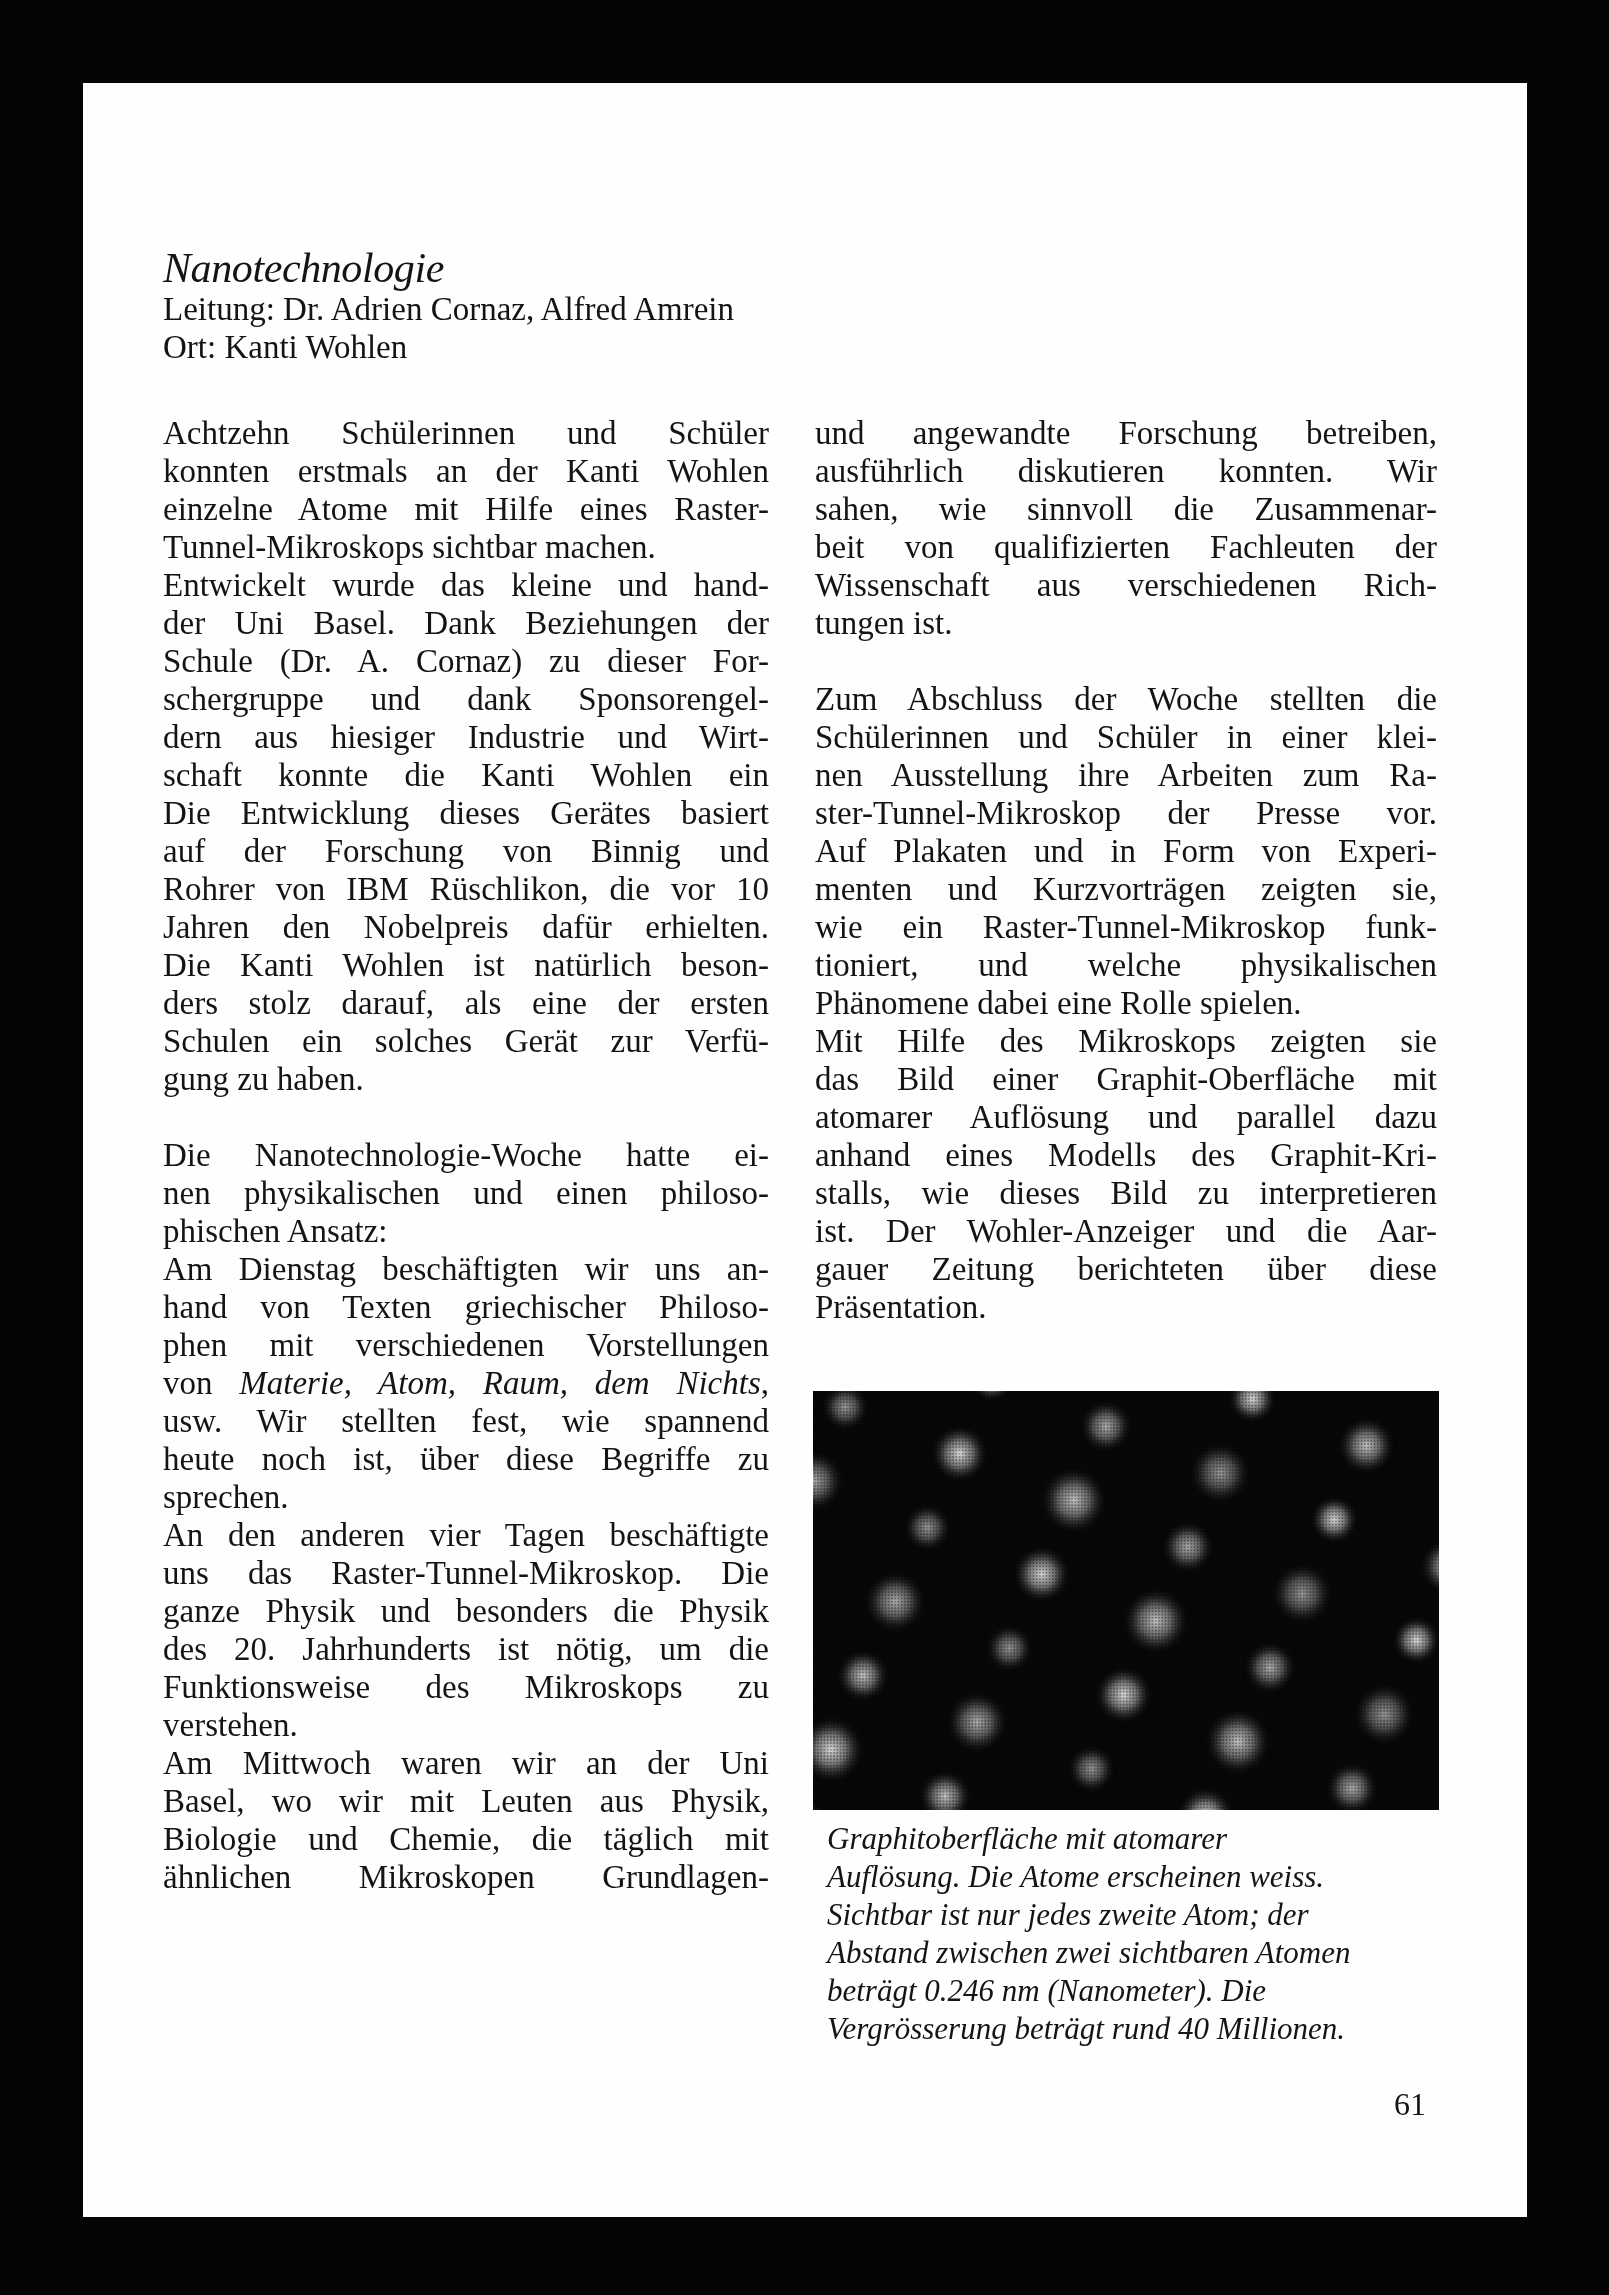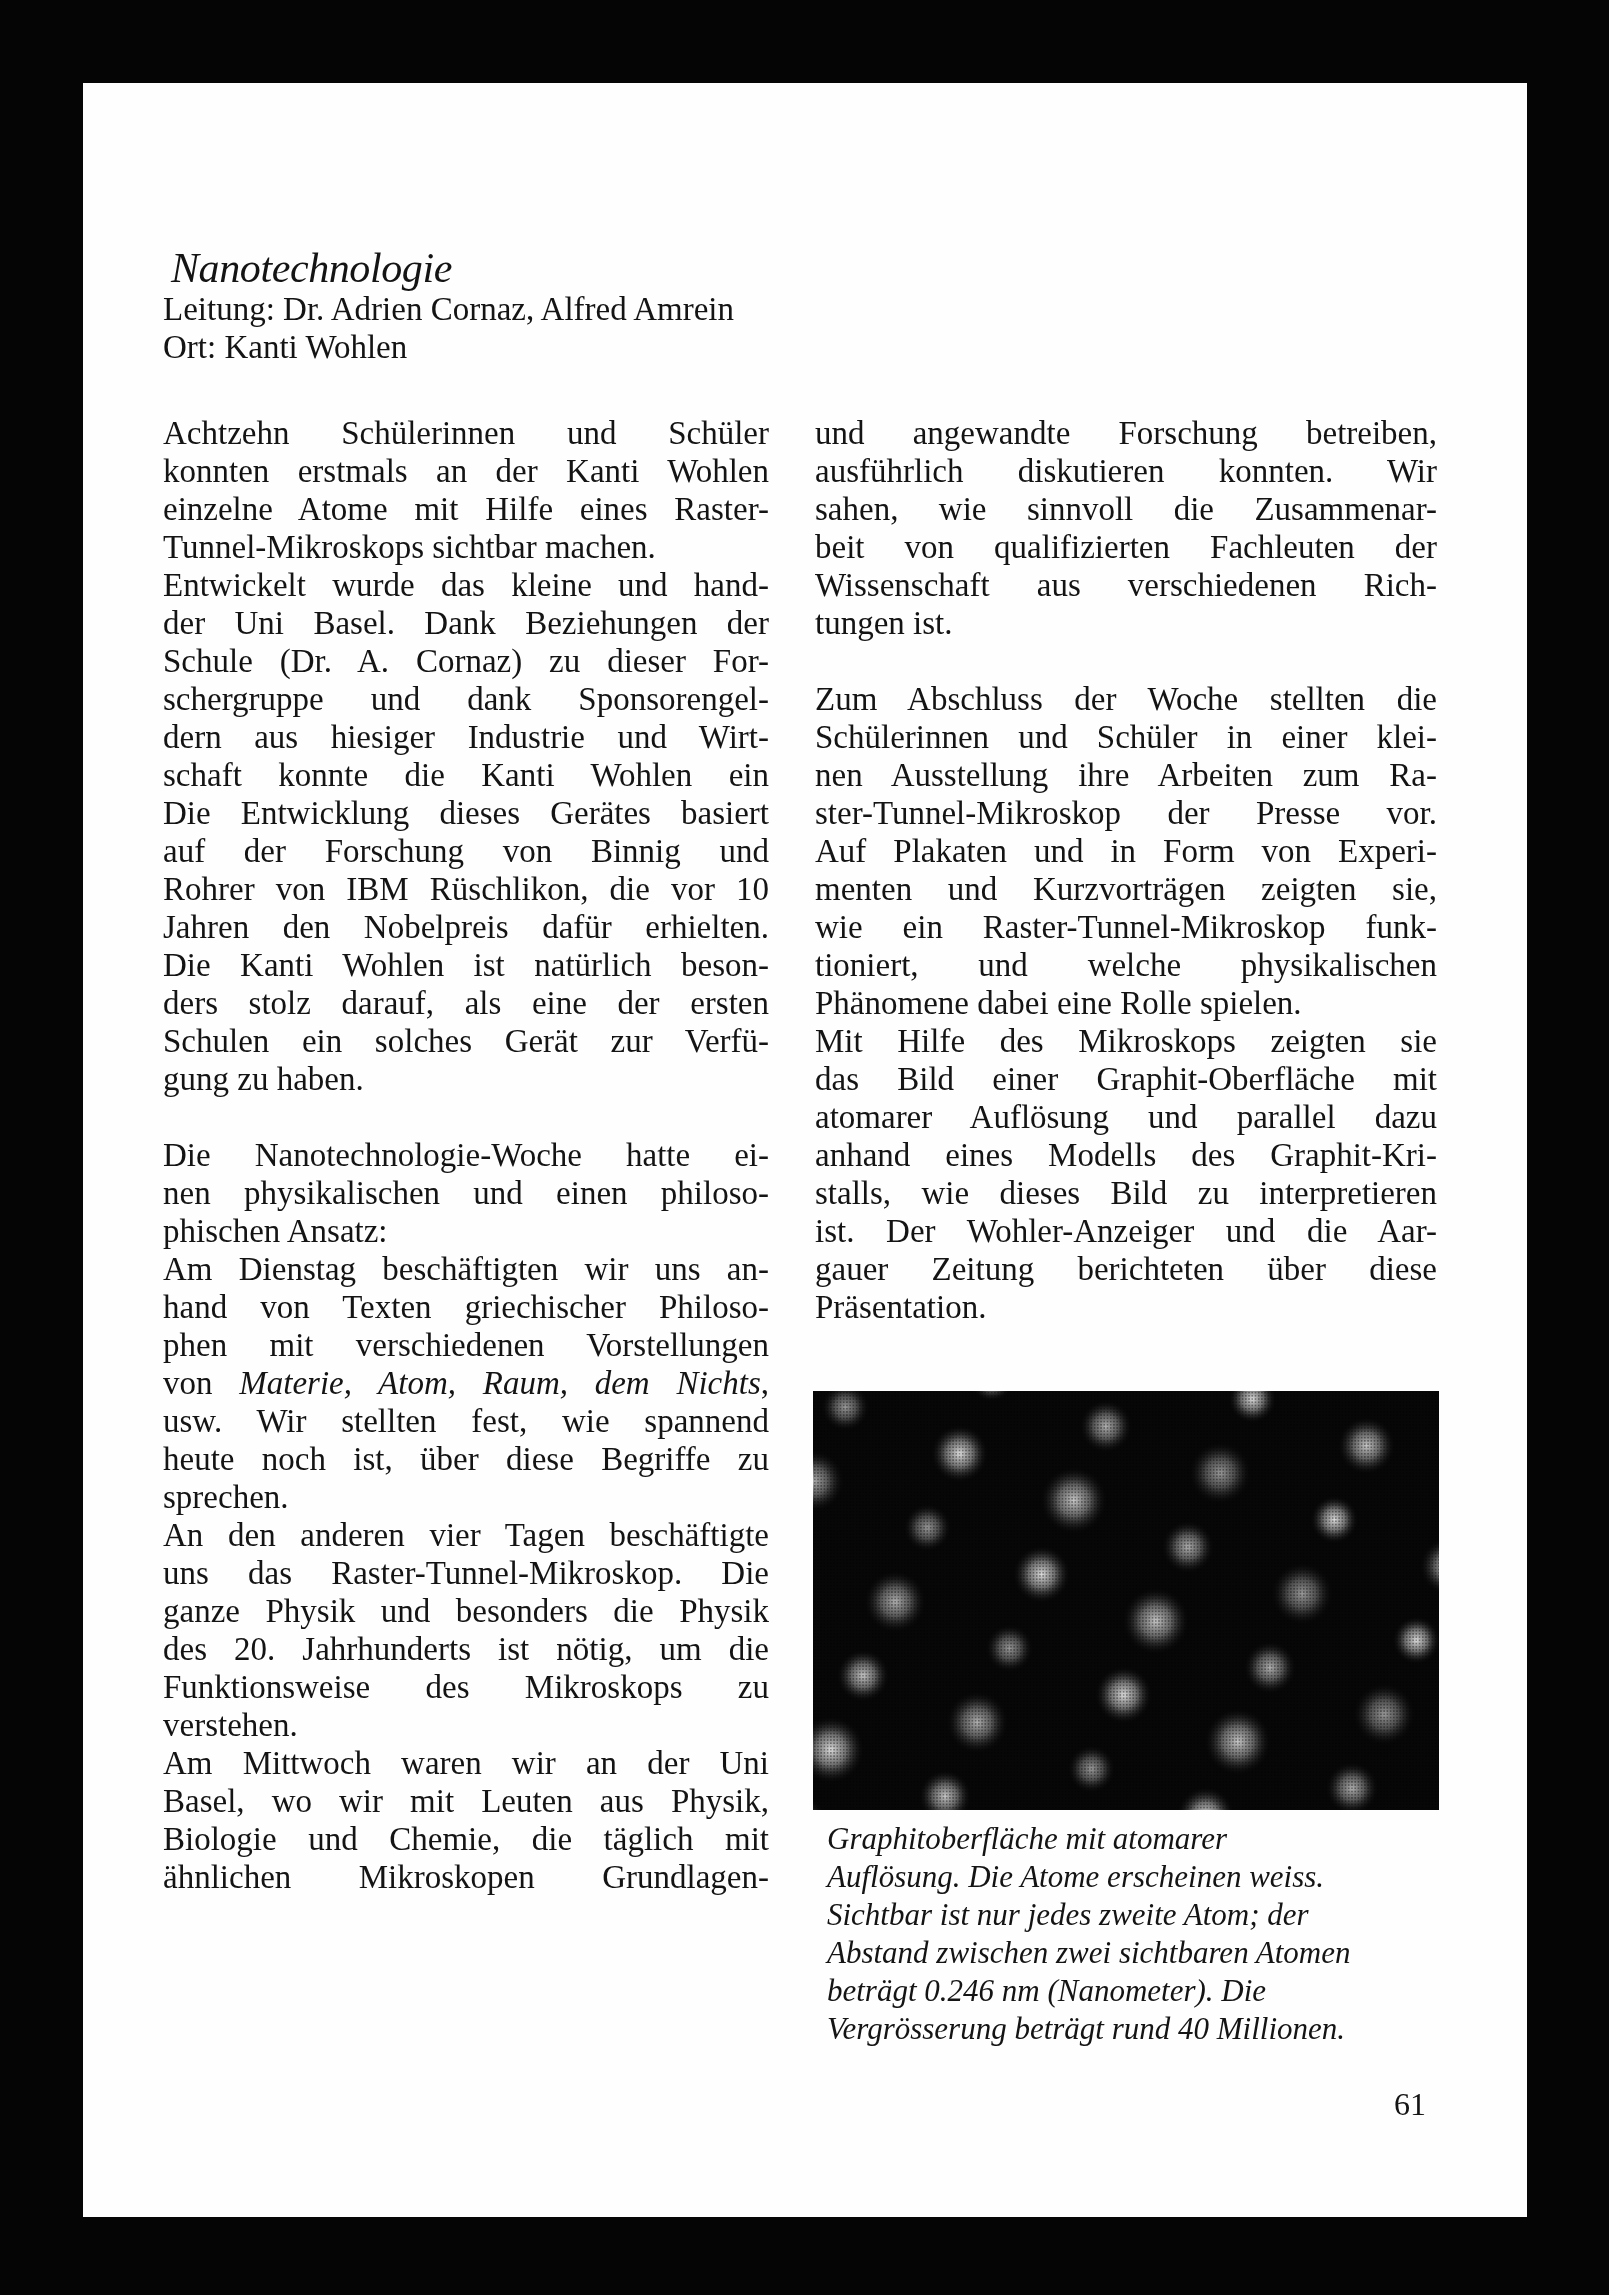--- a/index.html
+++ b/index.html
@@ -5,21 +5,21 @@
   html, body { margin:0; padding:0; }
   body {
     width:1609px; height:2295px; background:#050505; position:relative; overflow:hidden;
     font-family:"Liberation Serif", "DejaVu Serif", serif; color:#141414;
   }
   .page {
     position:absolute; left:83px; top:83px; width:1444px; height:2134px; background:#fefefe;
   }
   .title {
     position:absolute; left:163px; top:244px; font-style:italic; font-size:42px; line-height:48px;
-    letter-spacing:-0.4px; white-space:nowrap;margin-left:8px;
+    letter-spacing:-0.4px; white-space:nowrap;
   }
   .meta { position:absolute; left:163px; font-size:33px; line-height:39px; white-space:nowrap; }
   .col { position:absolute; font-size:33px; }
   .col .line {
     display:block; height:38px; line-height:38px; white-space:nowrap;
     text-align:justify; text-align-last:justify; overflow:visible;
   }
   .col .line.last { text-align-last:left; }
   .col .gap { display:block; height:38px; }
   .left { left:163px; top:414px; width:606px; }

